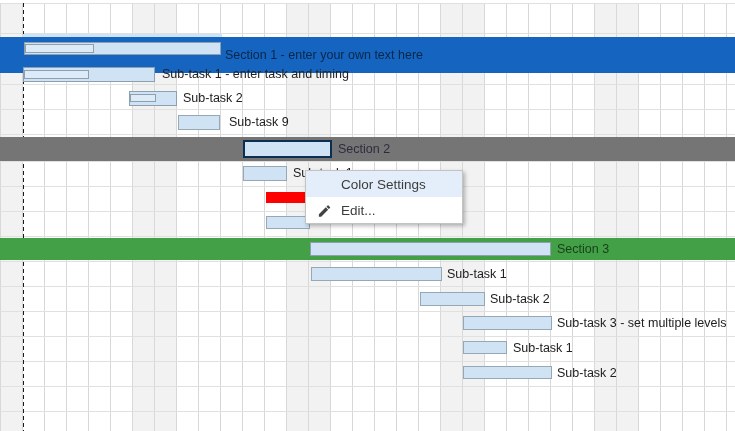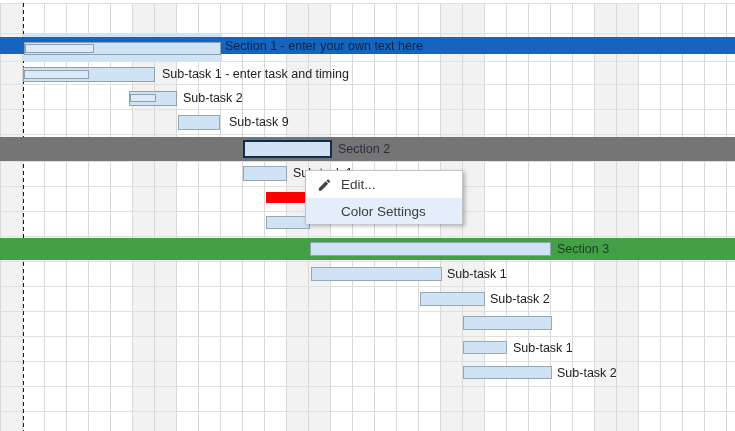--- a/index.html
+++ b/index.html
@@ -67,21 +67,21 @@
       <div class="hline" style="top: 311px;"></div>
       <div class="hline" style="top: 336px;"></div>
       <div class="hline" style="top: 361px;"></div>
       <div class="hline" style="top: 386px;"></div>
       <div class="hline" style="top: 411px;"></div>
     </div>
 
   <div class="today"></div>
 
   <div class="secband" style="left:23px;top:34px;width:199px;height:27px;"></div>
-  <div class="secbar" style="top:37px;height:17px;background:#1565c0;">
+  <div class="secbar" style="top:37px;height:36px;background:#1565c0;">
     <span class="seclabel" style="left:225px;">Section 1 - enter your own text here</span>
   </div>
   <div class="tbar" style="left:24px;top:42px;width:197px;height:13px;">
     <div class="inner" style="left:0px;top:1px;width:69px;height:9px;"></div>
   </div>
 
   <div class="tbar" style="left:23px;top:67px;width:132px;height:15px;">
     <div class="inner" style="left:0px;top:2px;width:65px;height:9px;"></div>
   </div>
   <span class="tlabel" style="left:162px;top:74px;">Sub-task 1 - enter task and timing</span>
@@ -111,32 +111,33 @@
   </div>
   <div class="tbar" style="left:310px;top:242px;width:241px;height:14px;"></div>
 
   <div class="tbar-plain" style="left:311px;top:267px;width:131px;height:14px;"></div>
   <span class="tlabel" style="left:447px;top:274px;">Sub-task 1</span>
 
   <div class="tbar-plain" style="left:420px;top:292px;width:65px;height:14px;"></div>
   <span class="tlabel" style="left:490px;top:299px;">Sub-task 2</span>
 
   <div class="tbar-plain" style="left:463px;top:316px;width:89px;height:14px;"></div>
+  <span class="tlabel" style="left:557px;top:323px;">Sub-task 3 - set multiple levels</span>
 
   <div class="tbar-plain" style="left:463px;top:341px;width:44px;height:13px;"></div>
   <span class="tlabel" style="left:513px;top:348px;">Sub-task 1</span>
 
   <div class="tbar-plain" style="left:463px;top:366px;width:89px;height:13px;"></div>
   <span class="tlabel" style="left:557px;top:373px;">Sub-task 2</span>
 
   <div class="menu">
+    <div class="menu-item hl">
+      <span>Color Settings</span>
+    </div>
     <div class="menu-item" style="height:27px;">
       <svg class="micon" viewBox="0 0 24 24">
         <path fill="#424242" d="M3 17.25V21h3.75L17.81 9.94l-3.75-3.75L3 17.25zM20.71 7.04a.996.996 0 0 0 0-1.41l-2.34-2.34a.996.996 0 0 0-1.41 0l-1.83 1.83 3.75 3.75 1.83-1.83z"></path>
       </svg>
       <span>Edit...</span>
     </div>
-    <div class="menu-item hl">
-      <span>Color Settings</span>
-    </div>
   </div>
 
 </div>
 
 </body></html>

